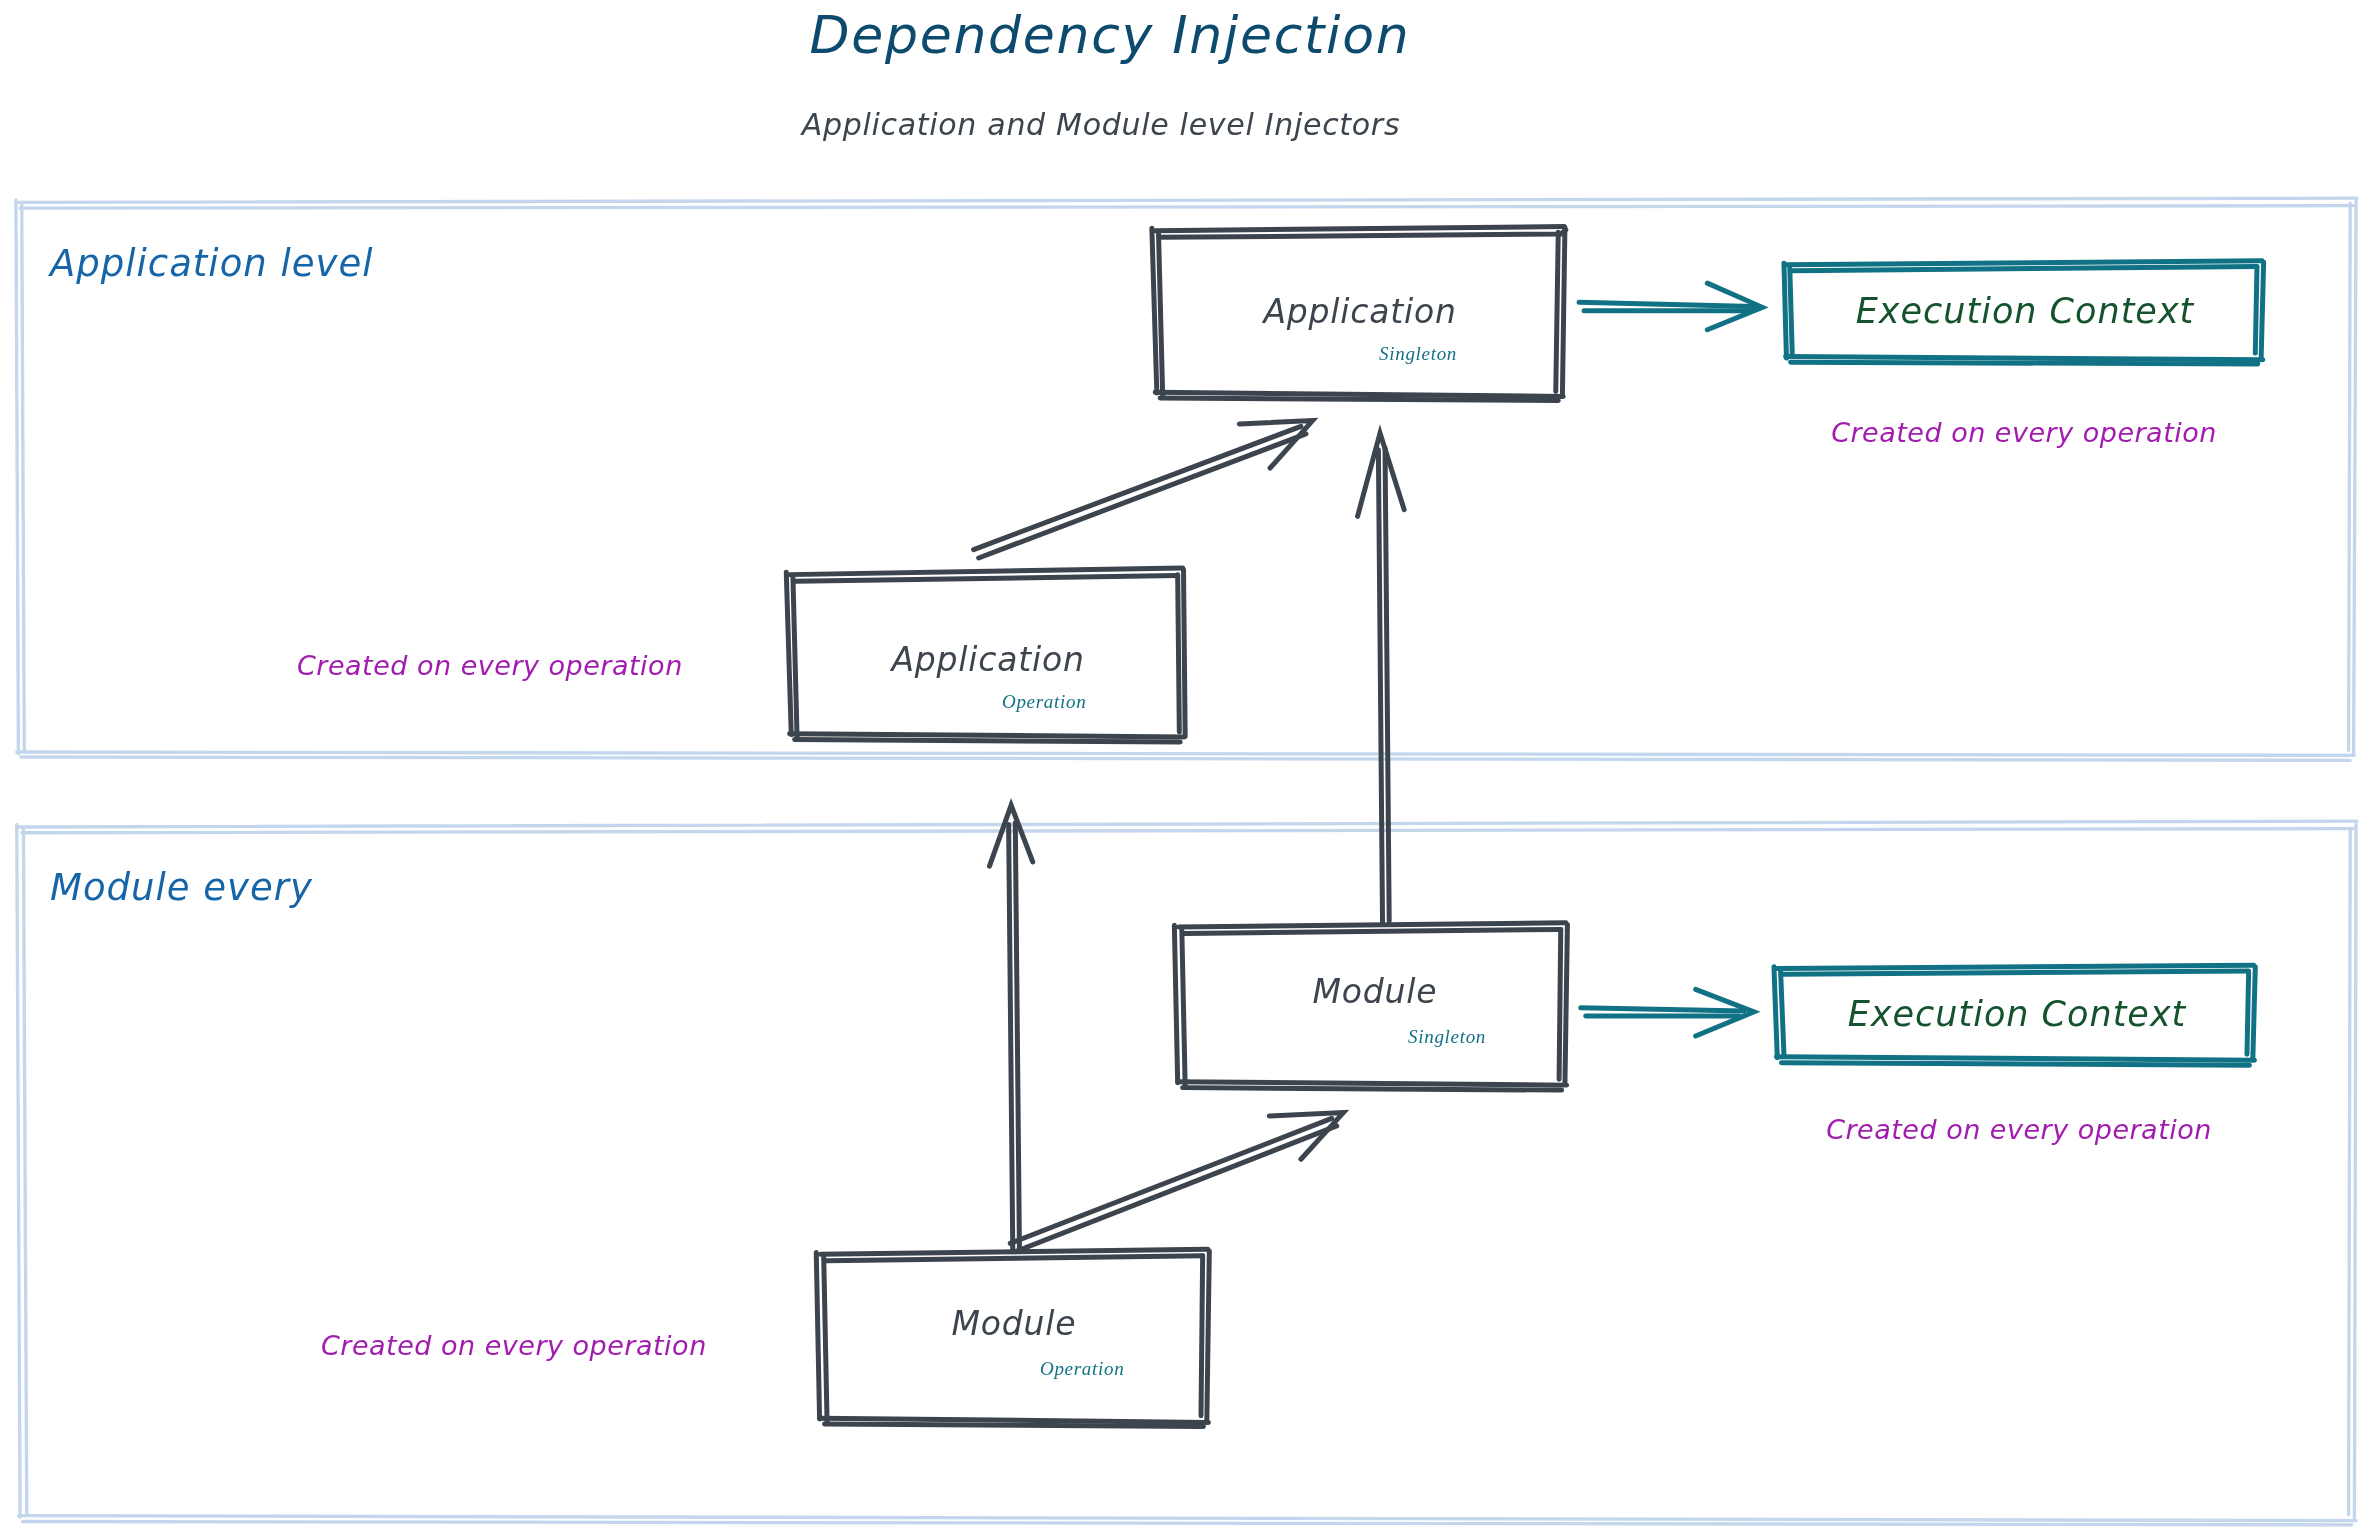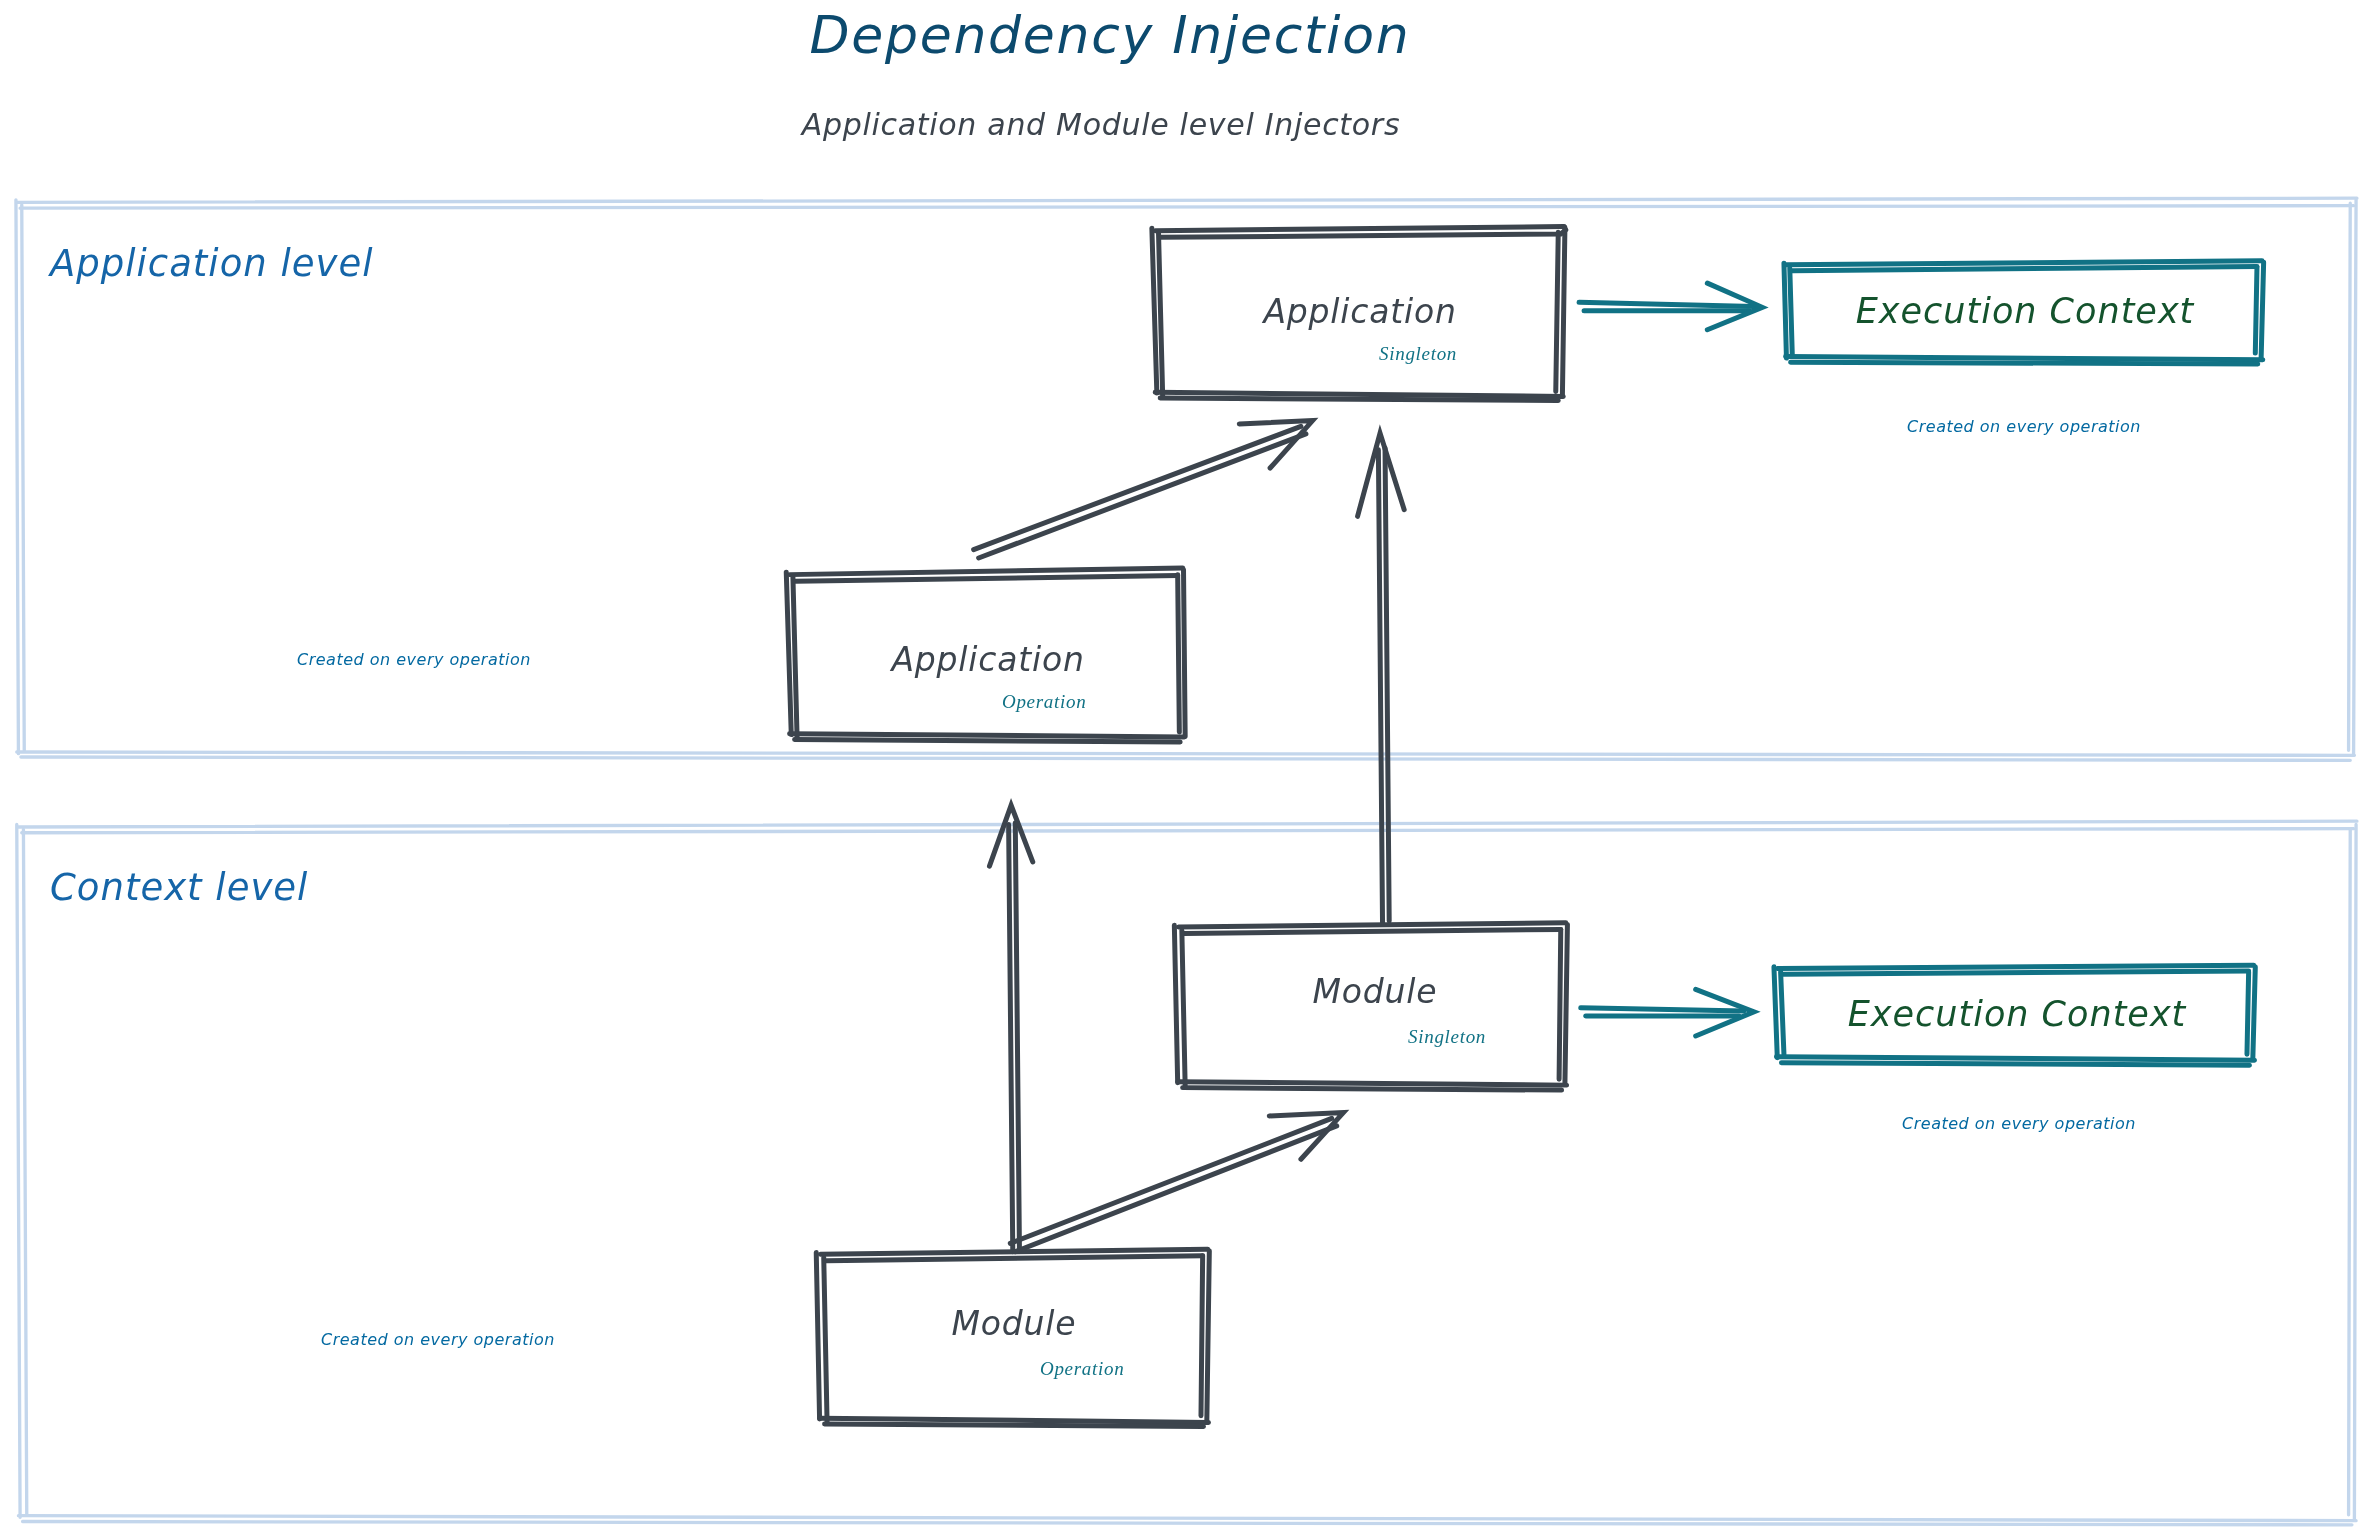--- a/index.html
+++ b/index.html
@@ -60,22 +60,22 @@
     color: #117285;
     letter-spacing: 0.7px;
     font-family: Liberation Serif, serif;
   }
   .ec-title {
     font-size: 35px;
     color: #14532d;
     letter-spacing: 1px;
   }
   .caption {
-    font-size: 16px;
-    color: #0369a1;
+    font-size: 27px;
+    color: #a21caf;
     letter-spacing: 0.5px;
   }
   .center { transform: translateX(-50%); }
 </style>
 </head>
 <body>
 
 <div id="stage">
 
   <svg id="diagram" viewBox="0 0 2854 1842">
@@ -205,21 +205,21 @@
       <path d="M1524,1340 L1613,1336 L1562,1392"></path>
     </g>
   </svg>
 
   <div class="txt title center" style="left:1110px; top:5px;">Dependency Injection</div>
 
   <div class="txt subtitle center" style="left:1101px; top:107px;">Application and Module level Injectors</div>
 
   <div class="txt zone-label" style="left:50px; top:242px;">Application level</div>
 
-  <div class="txt zone-label" style="left:50px; top:866px;">Context level</div>
+  <div class="txt zone-label" style="left:50px; top:866px;">Module every</div>
 
   <div class="txt box-title center" style="left:1360px; top:292px;">Application</div>
   <div class="txt box-scope" style="left:1379px; top:343px;">Singleton</div>
 
   <div class="txt ec-title center" style="left:2025px; top:291px;">Execution Context</div>
 
   <div class="txt box-title center" style="left:988px; top:640px;">Application</div>
   <div class="txt box-scope" style="left:1002px; top:691px;">Operation</div>
 
   <div class="txt box-title center" style="left:1375px; top:972px;">Module</div>

